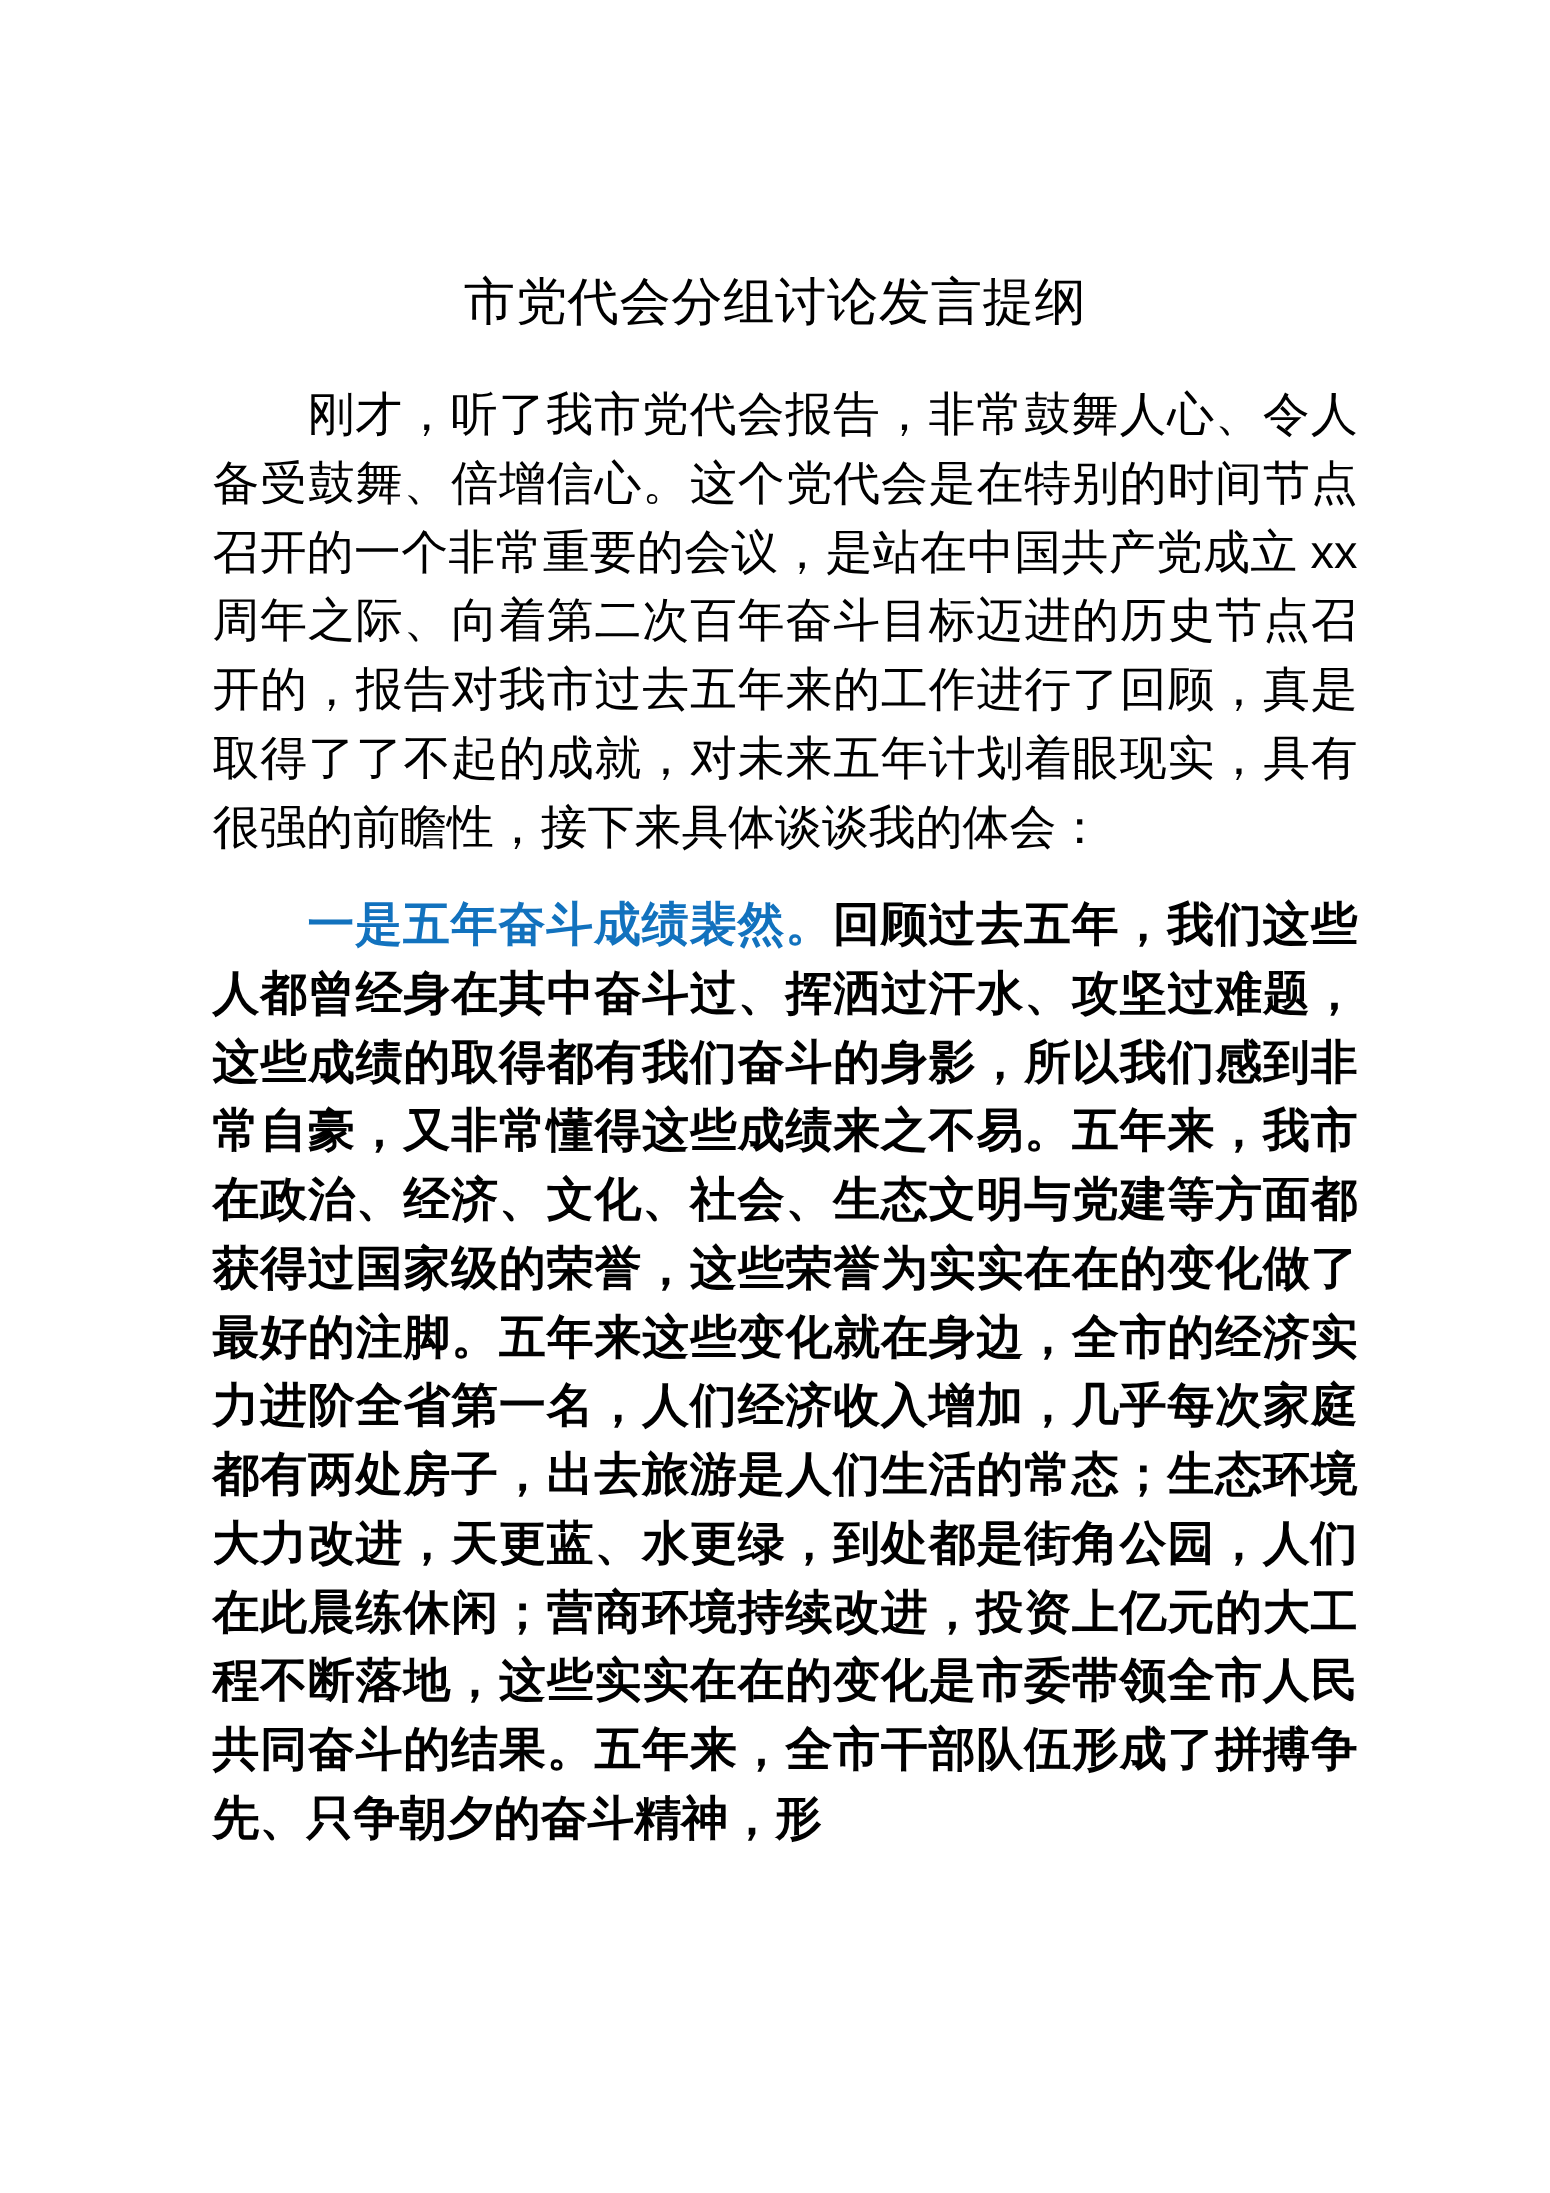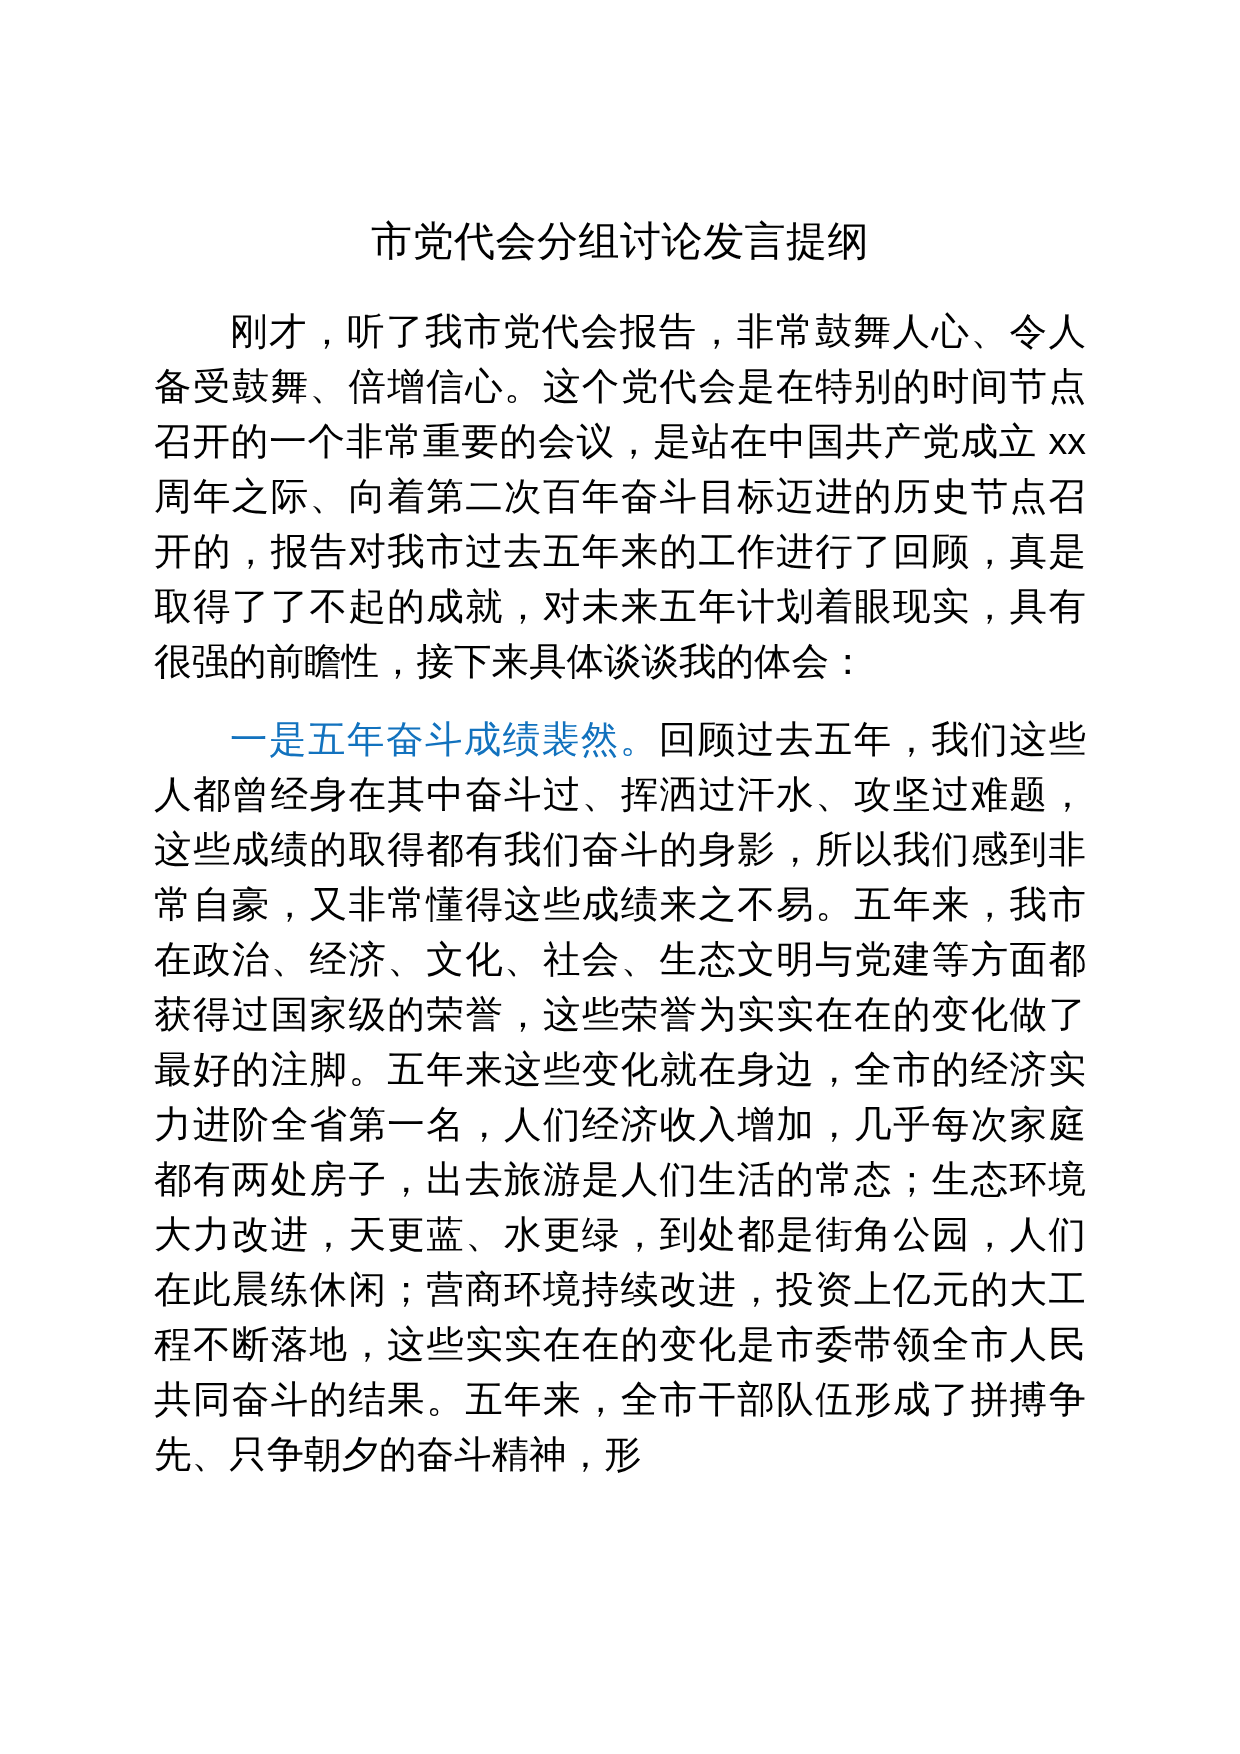--- a/index.html
+++ b/index.html
@@ -31,32 +31,33 @@
     line-height: 1.4;
     letter-spacing: 0.5px;
     color: #000000;
     padding-top: 213px;
     white-space: nowrap;
   }
   .body-block {
     margin-top: 34px;
   }
   .para {
-    margin: 0 0 0 0;
+    margin: 0 0 0 16px;
     font-size: 37.5px;
     line-height: 55px;
     text-align: justify;
     text-justify: inter-character;
     text-indent: 76px;
     letter-spacing: 0px;
     color: #000000;
     word-break: break-all;
   }
   .para + .para {
     margin-top: 23px;
+    font-weight: bold;
   }
   .lead {
     color: #1272be;
   }
 </style>
 </head>
 <body>
 
 <div class="page">
 

